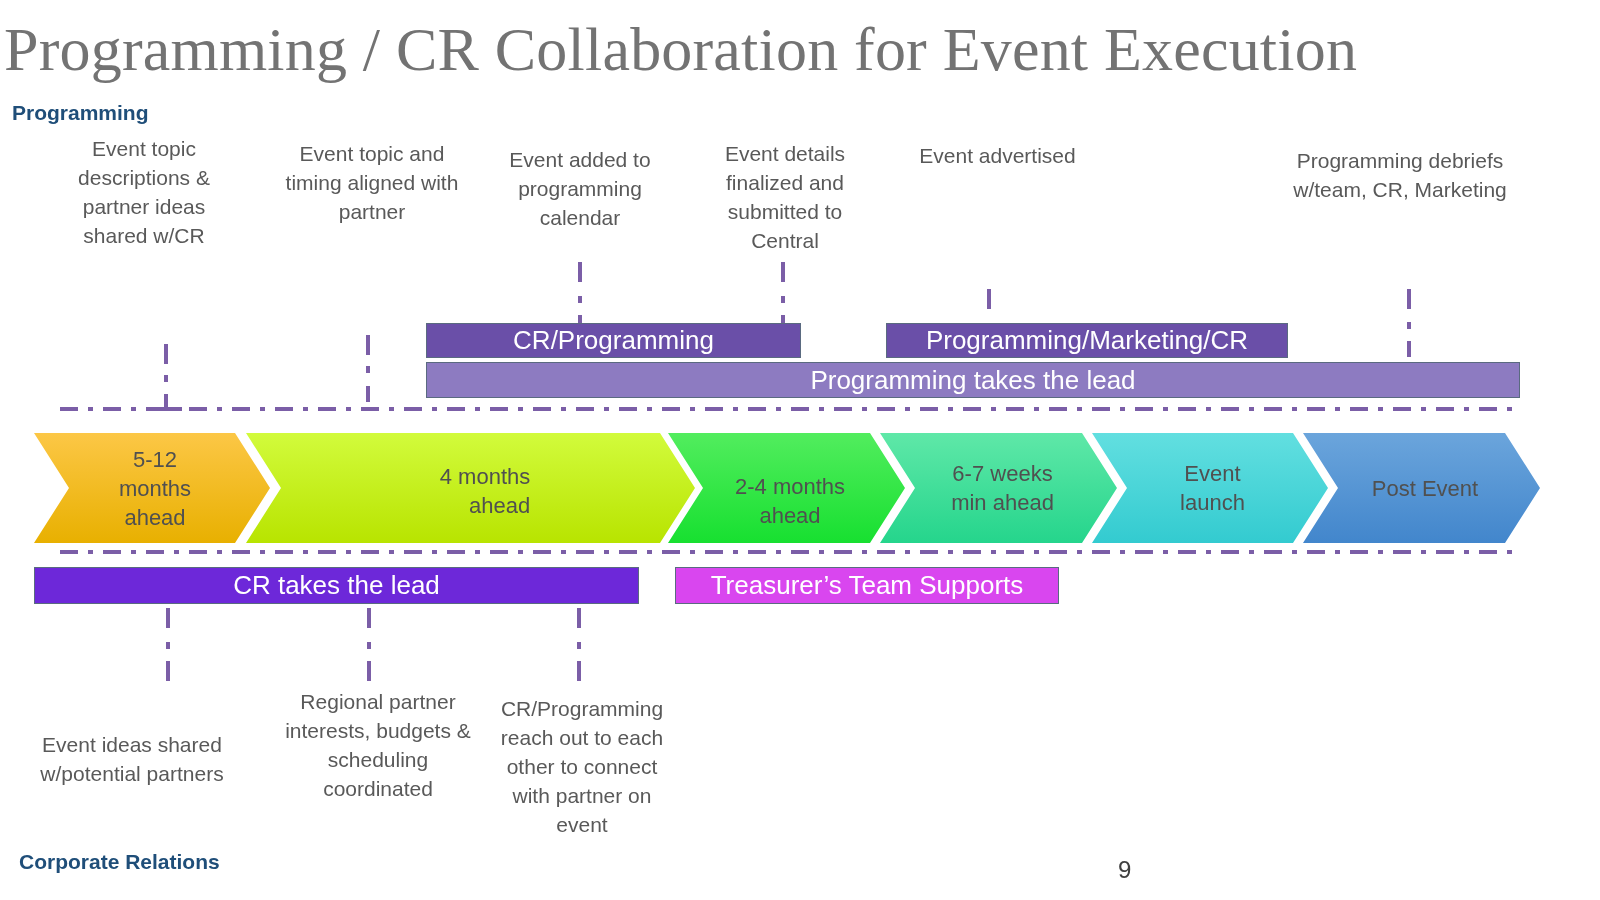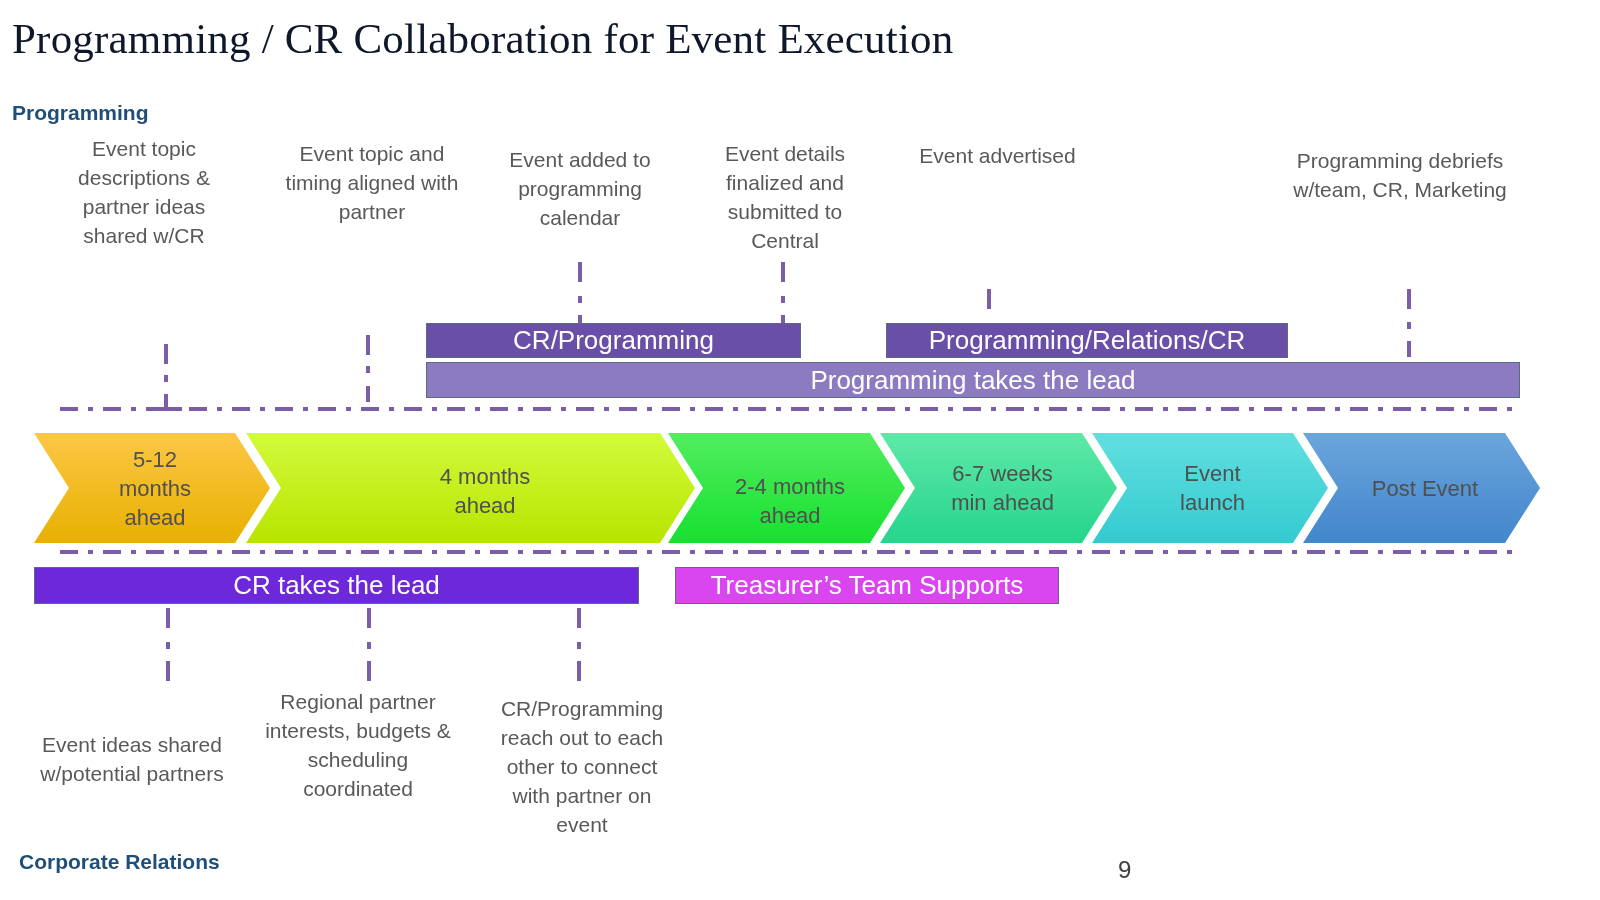--- a/index.html
+++ b/index.html
@@ -1,19 +1,19 @@
 <!DOCTYPE html>
 <html><head>
   <meta charset="utf-8">
   <style>
     html, body { margin: 0; padding: 0; background: #ffffff; }
     body { width: 1600px; height: 900px; position: relative; overflow: hidden;
            font-family: "Liberation Sans", "DejaVu Sans", sans-serif; }
-    .title { position: absolute; left: 12px; top: 14px; font-family: "Liberation Serif", "DejaVu Serif", serif;
-             font-size: 43px; color: #0f172a; white-space: nowrap; letter-spacing: 0.2px; }
+    .title { position: absolute; left: 4px; top: 14px; font-family: "Liberation Serif", "DejaVu Serif", serif;
+             font-size: 62px; color: #737373; white-space: nowrap; letter-spacing: 0.2px; }
     .section-label { position: absolute; font-weight: bold; font-size: 21px; color: #1f4e79; white-space: nowrap; }
     .note { position: absolute; color: #595959; font-size: 21px; line-height: 29px; text-align: center; white-space: pre-line; }
     .bar { position: absolute; display: flex; align-items: center; justify-content: center; color: #ffffff;
            font-size: 26px; box-sizing: border-box; border: 1px solid #5a6a80; white-space: nowrap; }
     .vtick { position: absolute; width: 4px; }
     .hdash { position: absolute; height: 4px; }
     .chev-text { position: absolute; color: #505050; font-size: 22px; line-height: 29px; text-align: center;
                  white-space: pre-line; display: flex; align-items: center; justify-content: center; }
     .page-number { position: absolute; left: 1118px; top: 856px; font-size: 24px; color: #404040; }
     svg { position: absolute; left: 0; top: 0; }
@@ -66,21 +66,21 @@
 <div>
   <div class="vtick" style="left:987px; top:289px; height:20px; background:#7b5ea7;"></div>
 </div>
 <div>
   <div class="vtick" style="left:1407px; top:289px; height:20px; background:#7b5ea7;"></div>
   <div class="vtick" style="left:1407px; top:322px; height:7px; background:#7b5ea7;"></div>
   <div class="vtick" style="left:1407px; top:341px; height:16px; background:#7b5ea7;"></div>
 </div>
 
 <div class="bar" style="left:426px; top:323px; width:375px; height:35px; background:#6a4fa8;">CR/Programming</div>
-<div class="bar" style="left:886px; top:323px; width:402px; height:35px; background:#6a4fa8;">Programming/Relations/CR</div>
+<div class="bar" style="left:886px; top:323px; width:402px; height:35px; background:#6a4fa8;">Programming/Marketing/CR</div>
 <div class="bar" style="left:426px; top:362px; width:1094px; height:36px; background:#8d7bc1;">Programming takes the lead</div>
 
 <svg id="timeline-svg" width="1600" height="900">
   <defs id="grad-defs">
       <linearGradient id="cg0" x1="0" y1="0" x2="0" y2="1">
         <stop offset="0" stop-color="#fcc746"></stop>
         <stop offset="1" stop-color="#e8b000"></stop>
       </linearGradient>
       <linearGradient id="cg1" x1="0" y1="0" x2="0" y2="1">
         <stop offset="0" stop-color="#d2fb3c"></stop>
@@ -111,21 +111,21 @@
       <polygon points="668,433 870,433 905,488 870,543 668,543 703,488" fill="url(#cg2)"></polygon>
       <polygon points="880,433 1082,433 1117,488 1082,543 880,543 915,488" fill="url(#cg3)"></polygon>
       <polygon points="1092,433 1293,433 1328,488 1293,543 1092,543 1127,488" fill="url(#cg4)"></polygon>
       <polygon points="1303,433 1505,433 1540,488 1505,543 1303,543 1338,488" fill="url(#cg5)"></polygon>
     </g>
 </svg>
 
 <div class="chev-text" style="left:80px; top:433px; width:150px; height:110px;">5-12
 months
 ahead</div>
-<div class="chev-text" style="left:330px; top:433px; width:310px; height:116px;">4 months
+<div class="chev-text" style="left:330px; top:433px; width:310px; height:116px;text-align:right;">4 months
 ahead</div>
 <div class="chev-text" style="left:715px; top:433px; width:150px; height:136px;">2-4 months
 ahead</div>
 <div class="chev-text" style="left:925px; top:433px; width:155px; height:110px;">6-7 weeks
 min ahead</div>
 <div class="chev-text" style="left:1140px; top:433px; width:145px; height:110px;">Event
 launch</div>
 <div class="chev-text" style="left:1345px; top:433px; width:160px; height:110px;">Post Event</div>
 
 <div class="bar" style="left:34px; top:567px; width:605px; height:37px; background:#6d28d9;">CR takes the lead</div>
@@ -142,21 +142,21 @@
   <div class="vtick" style="left:367px; top:661px; height:20px; background:#7b5ea7;"></div>
 </div>
 <div>
   <div class="vtick" style="left:577px; top:608px; height:20px; background:#7b5ea7;"></div>
   <div class="vtick" style="left:577px; top:642px; height:7px; background:#7b5ea7;"></div>
   <div class="vtick" style="left:577px; top:661px; height:20px; background:#7b5ea7;"></div>
 </div>
 
 <div class="note" style="left:22px; top:730px; width:220px;">Event ideas shared
 w/potential partners</div>
-<div class="note" style="left:248px; top:687px; width:220px;">Regional partner
+<div class="note" style="left:268px; top:687px; width:220px;">Regional partner
 interests, budgets &amp;
 scheduling
 coordinated</div>
 <div class="note" style="left:482px; top:694px; width:200px;">CR/Programming
 reach out to each
 other to connect
 with partner on
 event</div>
 
 <div class="section-label" style="left:19px; top:850px;">Corporate  Relations</div>

